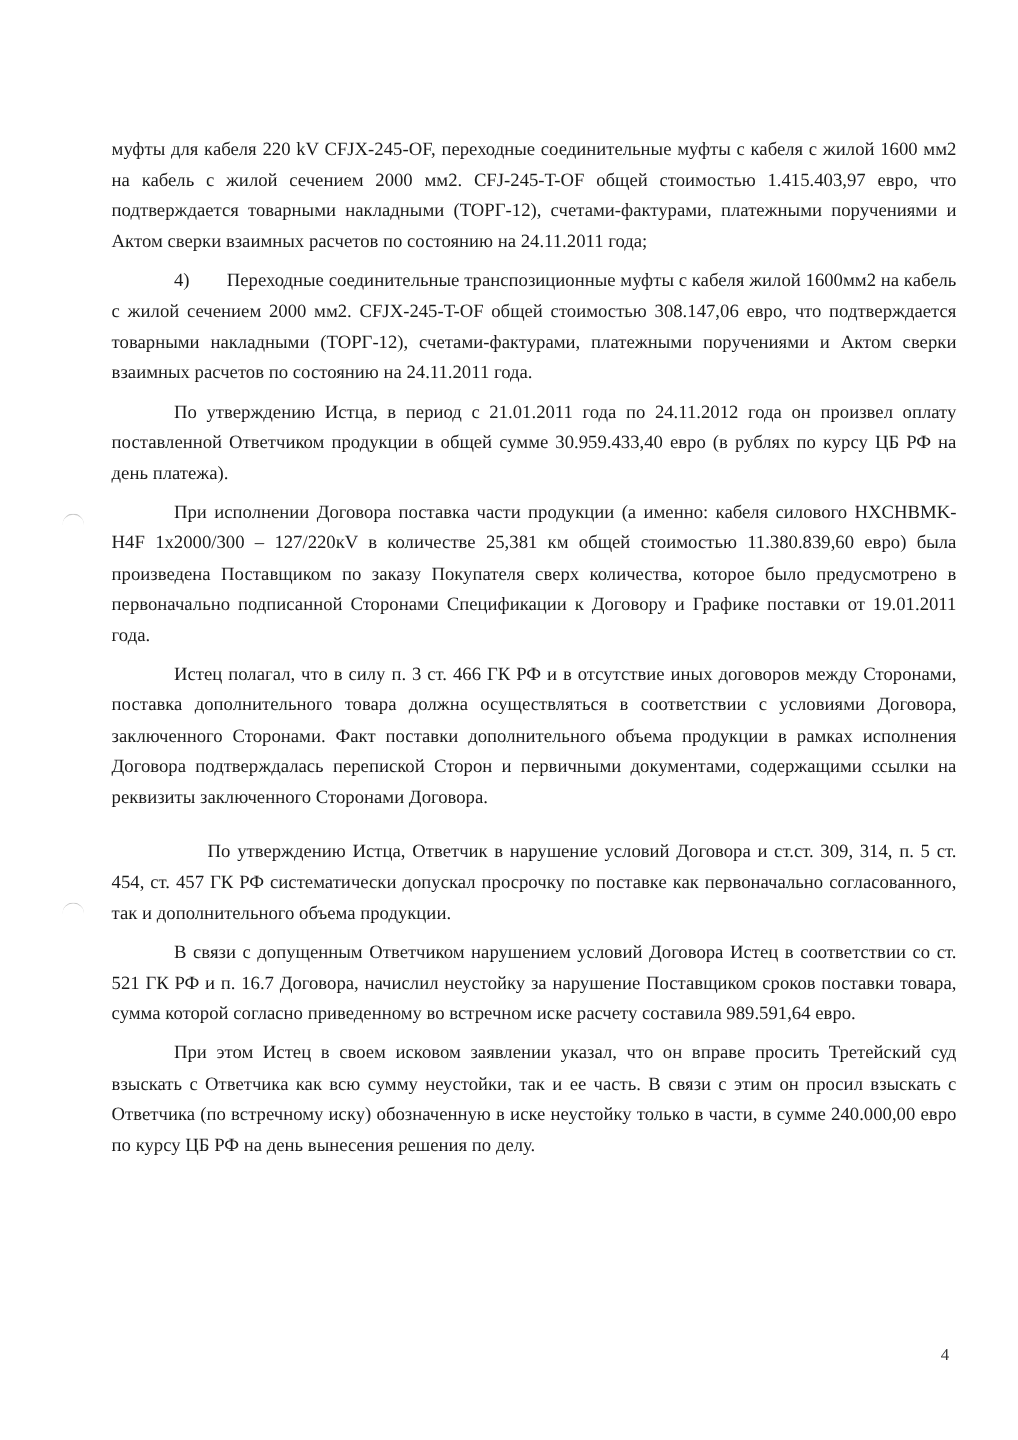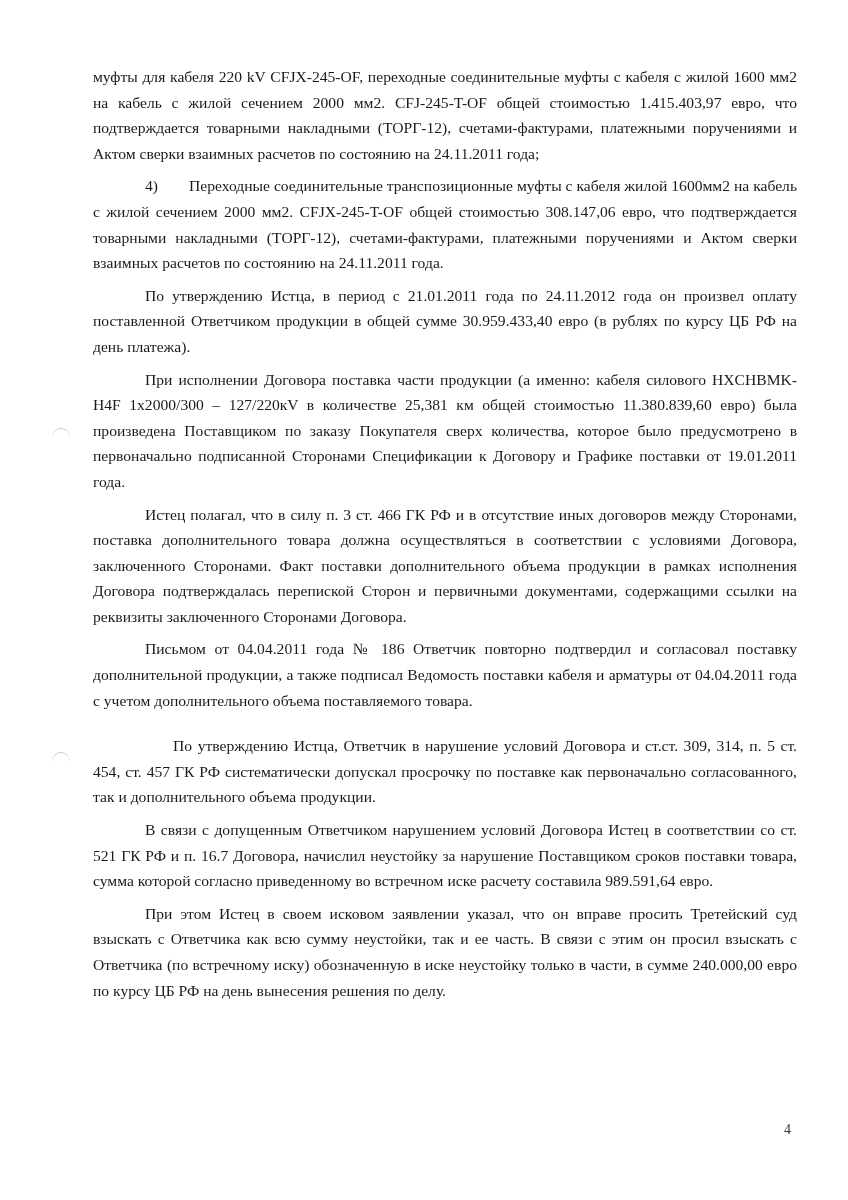--- a/index.html
+++ b/index.html
@@ -3,21 +3,21 @@
 <meta charset="utf-8">
 <style>
   html, body { margin: 0; padding: 0; background: #ffffff; }
   body { width: 848px; height: 1200px; position: relative; overflow: hidden; }
   .page {
     position: absolute; left: 93px; top: 64px; width: 704px;
     font-family: "Liberation Serif", serif; font-size: 15.6px; line-height: 25.6px;
     color: #1a1a1a;
   }
   .p { margin: 0 0 7px 0; text-align: justify; text-indent: 52px; }
-  .p.noindent { text-indent: 0; }
+  .p.noindent { text-indent: 0; margin-top: 48px; }
   .p.list { text-indent: 52px; }
   .p.list .num { display: inline-block; width: 44px; text-indent: 0; }
   .p.extra-indent { text-indent: 80px; margin-top: 20px; }
   .page-number {
     position: absolute; left: 784px; top: 1122px;
     font-family: "Liberation Serif", serif; font-size: 14px; color: #333;
   }
   .punch {
     position: absolute; left: 52px; width: 18px; height: 18px;
     border-top: 1.5px solid #c9c9c9; border-radius: 50%;
@@ -28,19 +28,18 @@
 
 <div class="punch" style="top:428px;"></div>
 <div class="punch" style="top:752px;"></div>
 
 <div class="page">
   <p class="p noindent">муфты для кабеля 220 kV CFJX-245-OF, переходные соединительные муфты с кабеля с жилой 1600 мм2 на кабель с жилой сечением 2000 мм2. CFJ-245-T-OF  общей стоимостью 1.415.403,97 евро, что подтверждается товарными накладными (ТОРГ-12), счетами-фактурами, платежными поручениями и Актом сверки взаимных расчетов по состоянию на 24.11.2011 года;</p>
   <p class="p list"><span class="num">4)</span><span>Переходные соединительные транспозиционные муфты с кабеля жилой 1600мм2 на кабель с жилой сечением 2000 мм2. CFJX-245-T-OF общей стоимостью 308.147,06 евро, что подтверждается товарными накладными (ТОРГ-12), счетами-фактурами, платежными поручениями и Актом сверки взаимных расчетов по состоянию на 24.11.2011 года.</span></p>
   <p class="p">По утверждению Истца, в период с 21.01.2011 года по 24.11.2012 года он произвел оплату поставленной Ответчиком продукции в общей сумме 30.959.433,40 евро (в рублях по курсу ЦБ РФ на день платежа).</p>
   <p class="p">При исполнении Договора поставка части продукции (а именно: кабеля силового HXCHBMK-H4F 1x2000/300 – 127/220кV в количестве 25,381 км общей стоимостью 11.380.839,60 евро) была произведена Поставщиком по заказу Покупателя сверх количества, которое было предусмотрено в первоначально подписанной Сторонами Спецификации к Договору и Графике поставки от 19.01.2011 года.</p>
   <p class="p">Истец полагал, что в силу п. 3 ст. 466 ГК РФ и в отсутствие иных договоров между Сторонами, поставка дополнительного товара должна осуществляться в соответствии с условиями Договора, заключенного Сторонами. Факт поставки дополнительного объема продукции в рамках исполнения Договора подтверждалась перепиской Сторон и первичными документами, содержащими ссылки на реквизиты заключенного Сторонами Договора.</p>
-  <p class="p">Письмом от 04.04.2011 года № 186 Ответчик повторно подтвердил и согласовал поставку дополнительной продукции, а также подписал Ведомость поставки кабеля и арматуры от 04.04.2011 года с учетом дополнительного объема поставляемого товара.</p>
   <p class="p extra-indent">По утверждению Истца, Ответчик в нарушение условий Договора и ст.ст. 309, 314, п. 5 ст. 454, ст. 457 ГК РФ систематически допускал просрочку по поставке как первоначально согласованного, так и дополнительного объема продукции.</p>
   <p class="p">В связи с допущенным Ответчиком нарушением условий Договора Истец в соответствии со ст. 521 ГК РФ и п. 16.7 Договора, начислил неустойку за нарушение Поставщиком сроков поставки товара, сумма которой согласно приведенному во встречном иске расчету составила 989.591,64 евро.</p>
   <p class="p">При этом Истец в своем исковом заявлении указал, что он вправе просить Третейский суд взыскать с Ответчика как всю сумму неустойки, так и ее часть. В связи с этим он просил взыскать с Ответчика (по встречному иску) обозначенную в иске неустойку только в части, в сумме 240.000,00 евро по курсу ЦБ РФ на день вынесения решения по делу.</p>
 </div>
 
 <div class="page-number">4</div>
 
 </body></html>

